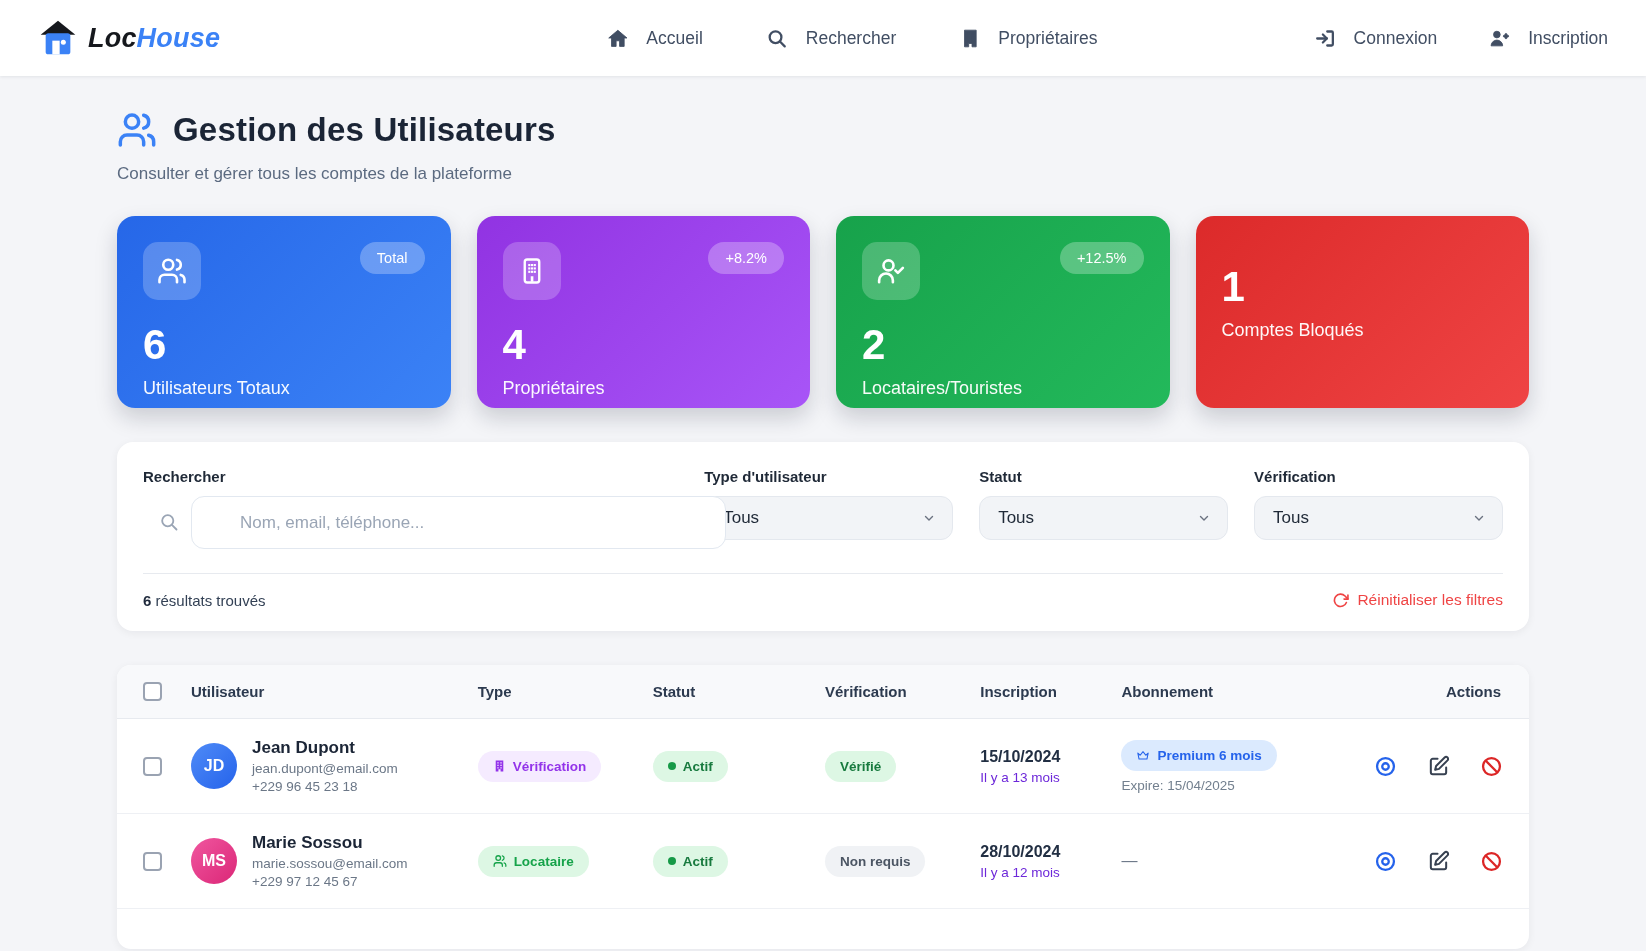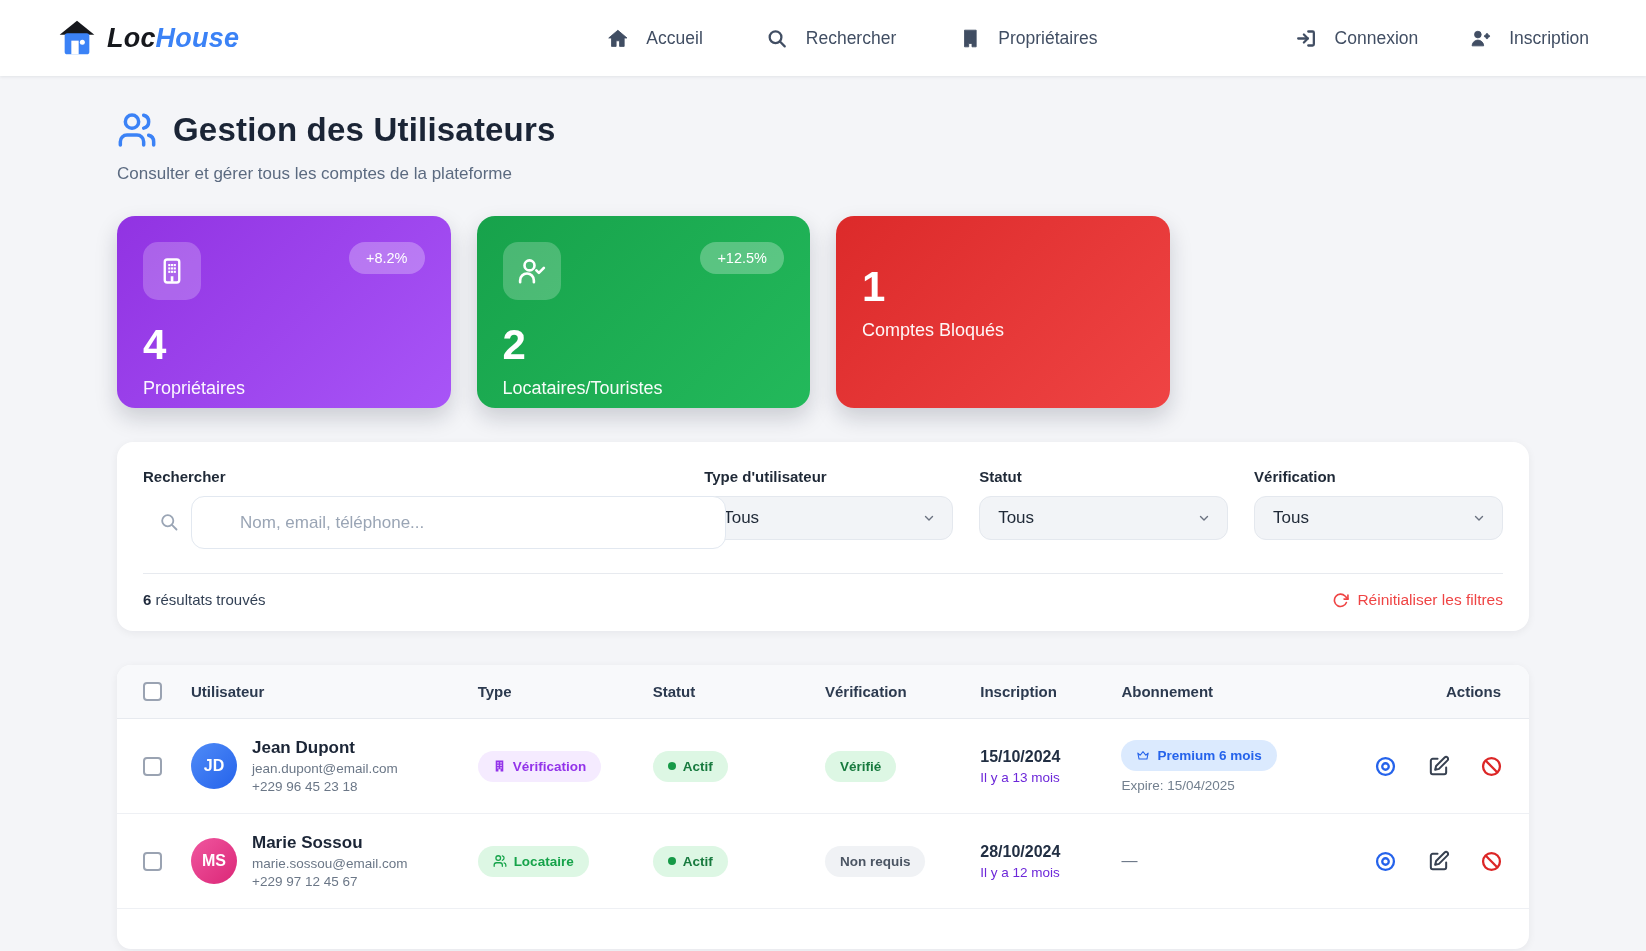--- a/index.html
+++ b/index.html
@@ -2,21 +2,21 @@
 <html><head>
 <meta charset="utf-8">
 <style>
   * { margin:0; padding:0; box-sizing:border-box; }
   html,body { width:1646px; height:951px; overflow:hidden; }
   body { font-family:"Liberation Sans", sans-serif; background:#f4f5f8; color:#1e293b; }
   svg { display:block; }
 
   
   .navbar { height:76px; background:#ffffff; box-shadow:0 1px 3px rgba(15,23,42,.08);
-            display:flex; align-items:center; padding:0 57px; position:relative; z-index:5; }
+            display:flex; align-items:center; padding:0 38px; position:relative; z-index:5; }
   .brand { display:flex; align-items:center; gap:10px; cursor:pointer; }
   .brand-text { font-size:27px; font-weight:800; font-style:italic; letter-spacing:.2px; }
   .brand-text .p1 { color:#16181d; }
   .brand-text .p2 { color:#3b82f6; }
   .nav-center { display:flex; gap:64px; position:absolute; left:50%; transform:translateX(-44%); }
   .nav-right  { display:flex; gap:52px; margin-left:auto; }
   .nav-item { display:flex; align-items:center; gap:18px; font-size:17.5px; color:#414e63;
               cursor:pointer; white-space:nowrap; }
   .nav-item svg { stroke:#414e63; }
 
@@ -57,21 +57,21 @@
   .search-box { position:relative; }
   .search-box input { width:100%; height:53px; border:1.5px solid #e2e8f0; border-radius:13px;
                       padding:0 16px 0 48px; font-size:17px; color:#1e293b; font-family:inherit;
                       background:#fff; outline:none;margin-left:48px; }
   .search-box input::placeholder { color:#9aa5b5; }
   .search-box .mag { position:absolute; left:16px; top:16px; }
   .select { height:44px; background:#f2f4f7; border:1.5px solid #e4e8ee; border-radius:12px;
             display:flex; align-items:center; justify-content:space-between; padding:0 16px 0 18px;
             font-size:17px; color:#1f2937; cursor:pointer; }
   .filter-foot { margin-top:24px; padding-top:17px; border-top:1px solid #e7eaef;
-                 display:flex; align-items:flex-start; justify-content:space-between; }
+                 display:flex; align-items:center; justify-content:space-between; }
   .results { font-size:15px; color:#334155; }
   .results b { font-weight:700; color:#1e293b; }
   .reset-link { display:flex; align-items:center; gap:8px; color:#ef4444; font-size:15.5px;
                 cursor:pointer; font-weight:500; }
 
   
   .table-card { margin-top:34px; background:#fff; border-radius:14px; overflow:hidden;
                 box-shadow:0 2px 8px rgba(15,23,42,.06); padding-bottom:40px; }
   .t-grid { display:grid; grid-template-columns:74px 20.3% 12.4% 12.2% 11% 10% 14.6% auto;
             align-items:center; }
@@ -186,20 +186,35 @@
           </svg>
         </span>
         <h1 class="page-title">Gestion des Utilisateurs</h1>
       </div>
       <p class="page-sub">Consulter et gérer tous les comptes de la plateforme</p>
     </div>
   </section>
 
   <section class="stats">
 
+    <div class="card card-blue">
+      <div class="card-top">
+        <div class="icon-tile">
+          <svg width="30" height="30" viewBox="0 0 24 24" fill="none" stroke="#fff" stroke-width="2.1" stroke-linecap="round" stroke-linejoin="round">
+            <circle cx="9" cy="7" r="4"></circle>
+              <path d="M16 21v-2a4 4 0 0 0-4-4H6a4 4 0 0 0-4 4v2"></path>
+            <path d="M16 3.13a4 4 0 0 1 0 7.75"></path>
+              <path d="M22 21v-2a4 4 0 0 0-3-3.87"></path>
+          </svg>
+        </div>
+        <span class="card-badge">Total</span>
+      </div>
+      <div class="card-num">6</div>
+      <div class="card-label">Utilisateurs Totaux</div>
+    </div>
 
     <div class="card card-purple">
       <div class="card-top">
         <div class="icon-tile">
           <svg width="30" height="30" viewBox="0 0 24 24" fill="none" stroke="#fff" stroke-width="1.9">
             <rect x="6.2" y="2.8" width="11.6" height="18.4" rx="2"></rect>
             <g fill="#fff" stroke="none">
               <rect x="9" y="6.4" width="1.7" height="1.7"></rect>
                 <rect x="11.2" y="6.4" width="1.7" height="1.7"></rect>
                 <rect x="13.4" y="6.4" width="1.7" height="1.7"></rect>

